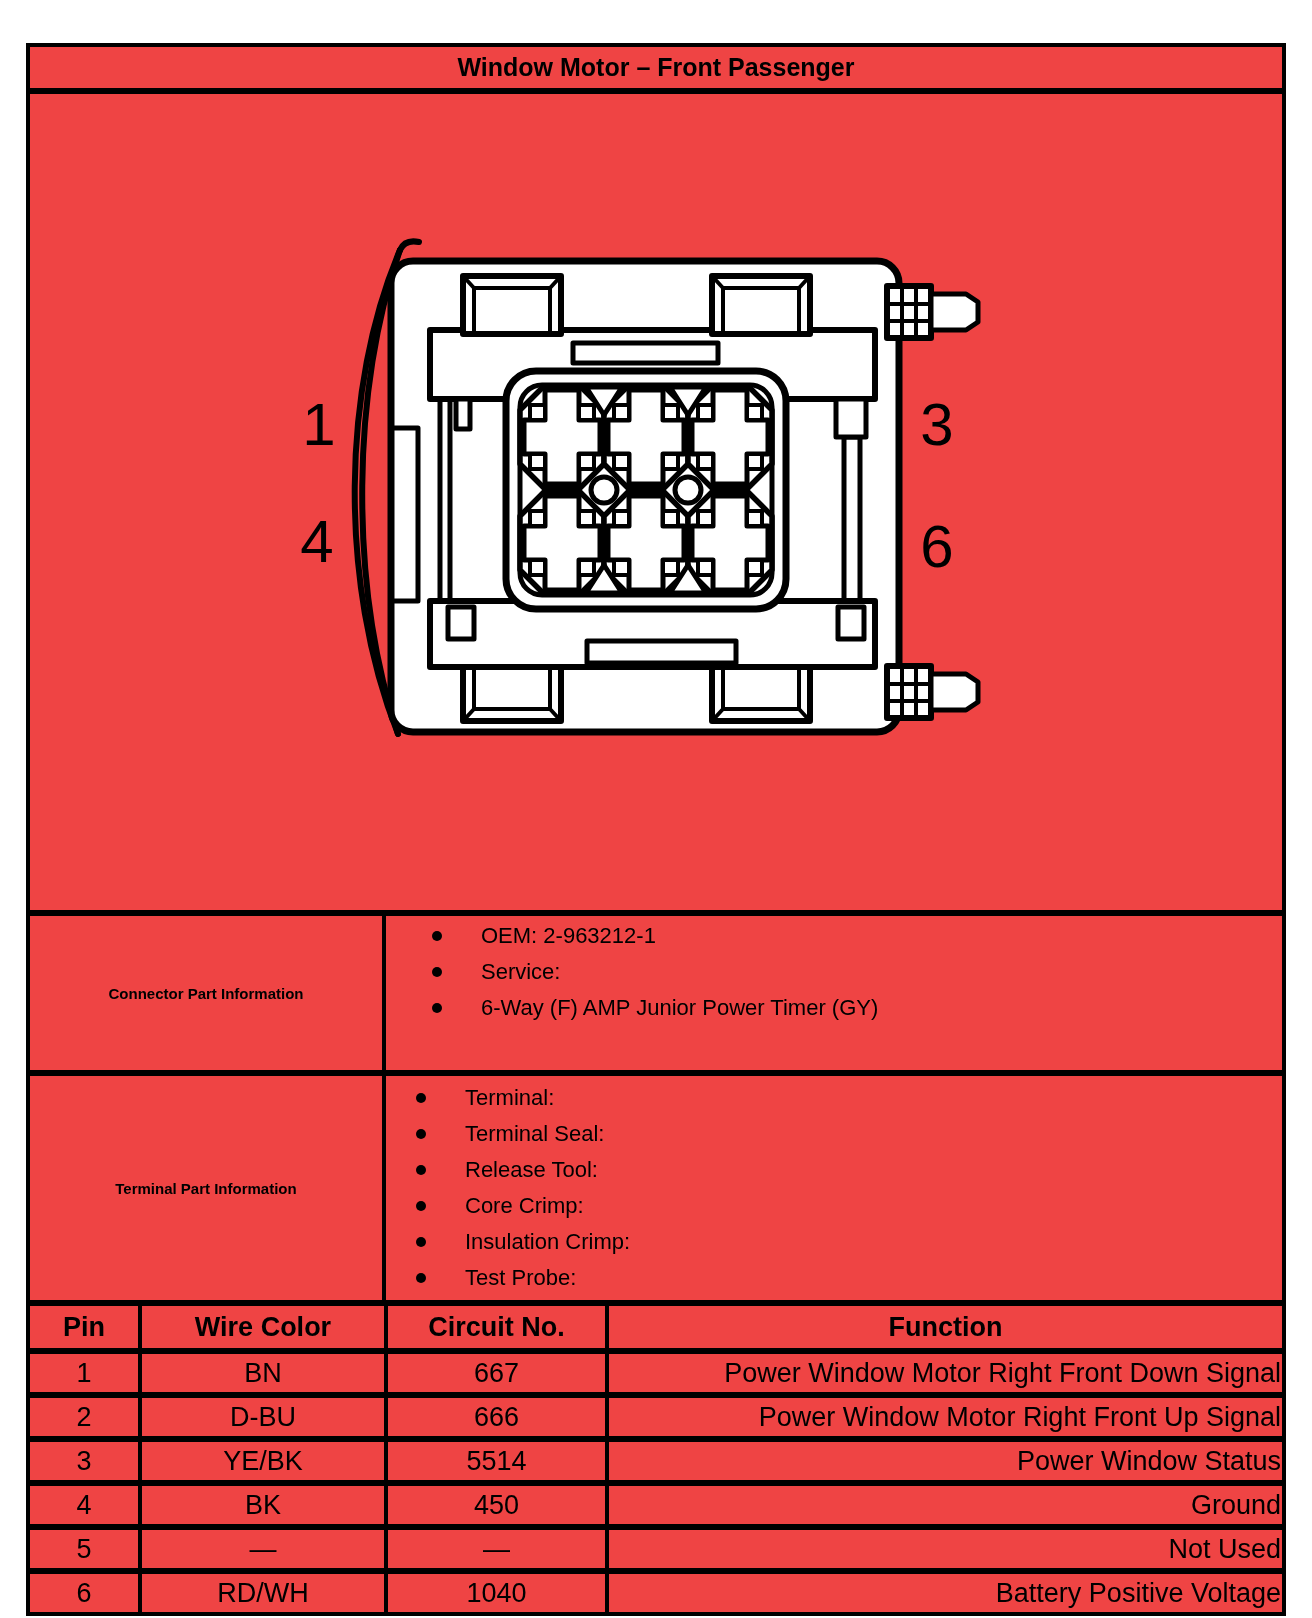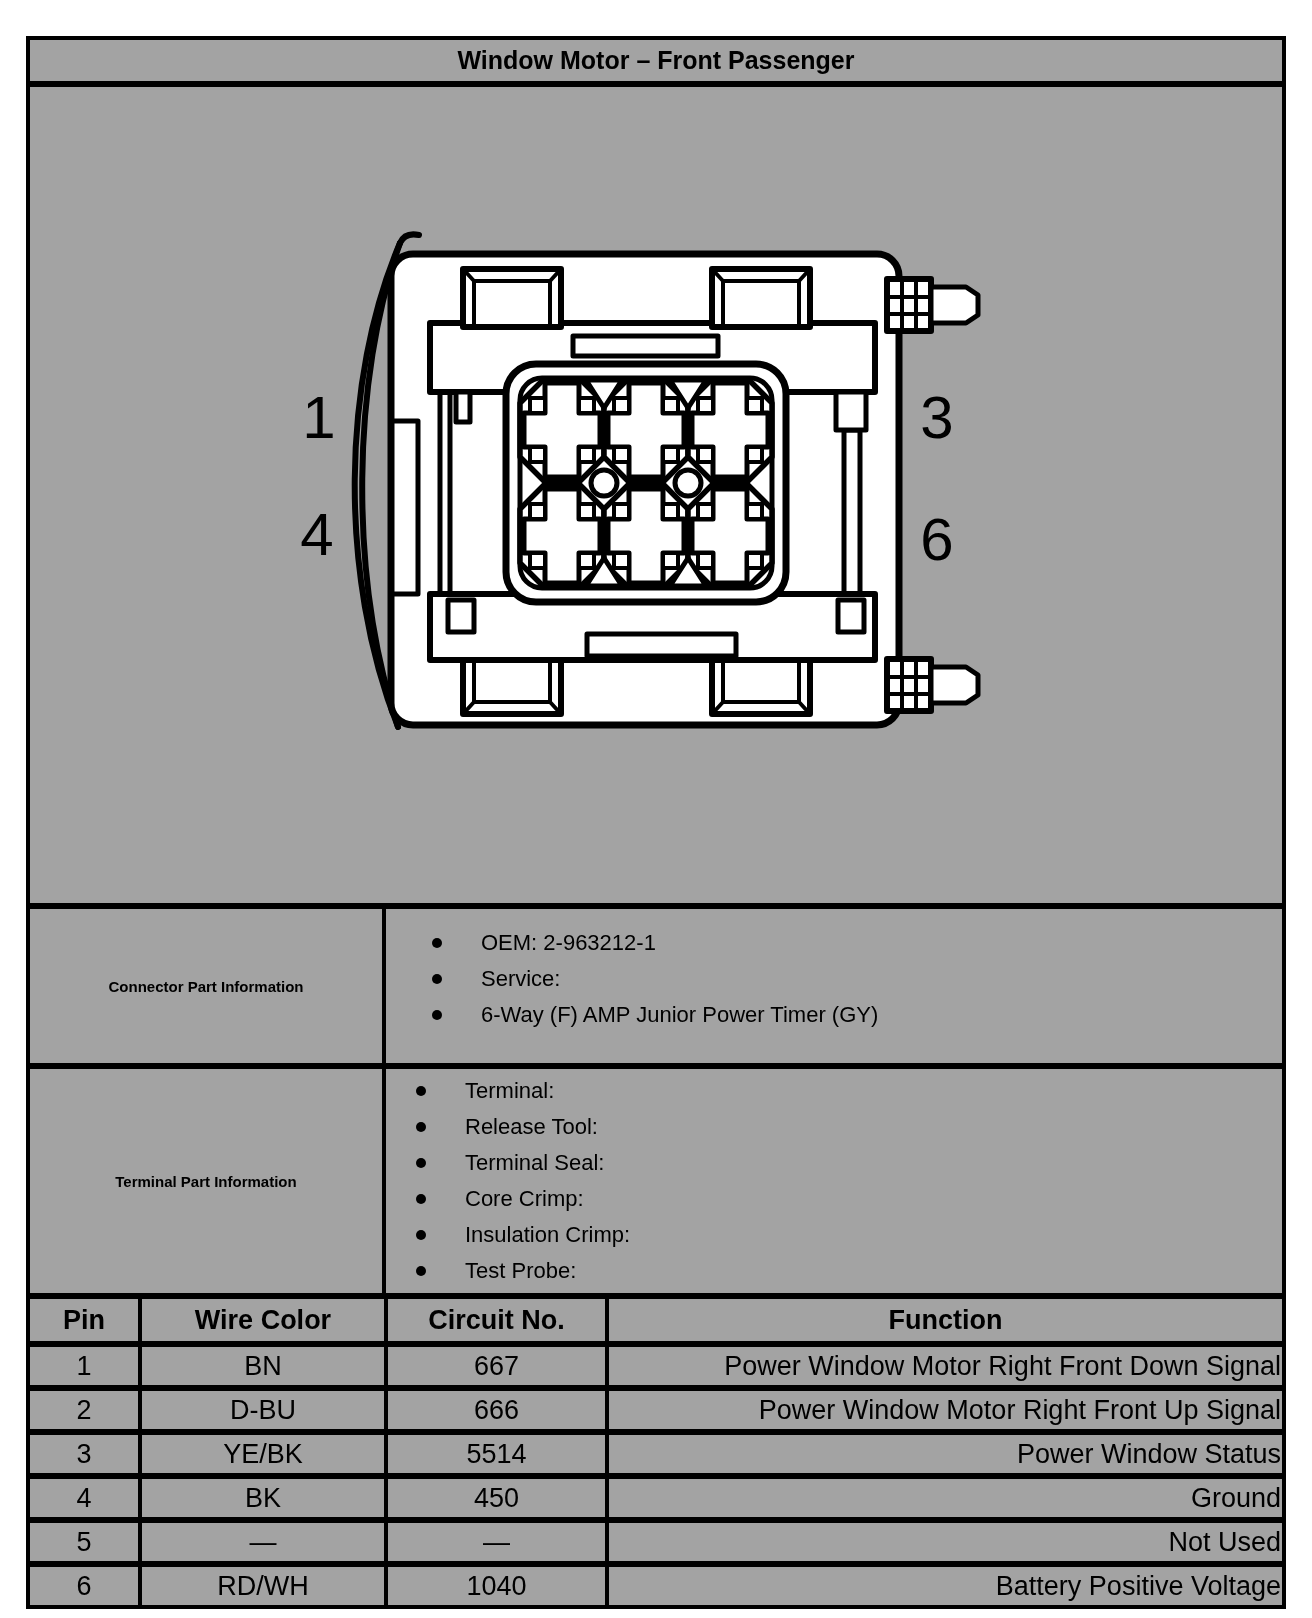--- a/index.html
+++ b/index.html
@@ -1,41 +1,41 @@
 <!DOCTYPE html>
 <html><head>
 <meta charset="utf-8">
 <style>
   html,body { margin:0; padding:0; background:#ffffff; }
   .page {
     position:relative; width:1312px; height:1618px; background:#fff;
     font-family:"Liberation Sans", sans-serif; color:#000;
   }
   .doc {
-    position:absolute; left:26px; top:36px; width:1260px;
-    border:4px solid #000; box-sizing:border-box; background:#a3a3a3;
+    position:absolute; left:26px; top:43px; width:1260px;
+    border:4px solid #000; box-sizing:border-box; background:#ef4444;
   }
   .title-row {
     height:41px; border-bottom:6px solid #000;
     display:flex; align-items:center; justify-content:center;
     font-weight:bold; font-size:25px;
   }
   .figure-row { height:816px; border-bottom:6px solid #000; position:relative; }
   .figure-row svg { position:absolute; left:258px; top:122px; }
 
   .info-row { display:flex; border-bottom:6px solid #000; }
   .row-connector { height:154px; }
   .row-terminal { height:224px; }
   .info-label {
     width:352px; min-width:352px; border-right:4px solid #000;
     display:flex; align-items:center; justify-content:center;
     font-weight:bold; font-size:15px; text-align:center;
   }
   .info-body { flex:1; display:flex; flex-direction:column; padding-left:46px; }
-  .row-connector .info-body { justify-content:flex-start; padding-top:16px; }
+  .row-connector .info-body { justify-content:flex-start; padding-top:2px; }
   .row-terminal .info-body { justify-content:center;padding-left:30px; }
   .bullet-item { display:flex; align-items:center; height:36px; font-size:22px; }
   .dot { width:10px; height:10px; border-radius:50%; background:#000; margin-right:39px; flex:none; }
 
   table.pin-table { border-collapse:collapse; width:100%; table-layout:fixed; }
   .pin-table th, .pin-table td {
     border:4px solid #000; border-top-width:6px; border-bottom-width:6px;
     font-size:27px; text-align:center; overflow:hidden; white-space:nowrap;
   }
   .pin-table th { height:40px; font-weight:bold; border-top:0; }
@@ -183,25 +183,25 @@
 
     <div class="info-row row-terminal">
       <div class="info-label">Terminal Part Information</div>
       <div class="info-body">
         <div class="bullet-item">
           <span class="dot"></span>
           <span>Terminal:</span>
         </div>
         <div class="bullet-item">
           <span class="dot"></span>
+          <span>Terminal Seal:</span>
+        </div>
+        <div class="bullet-item">
+          <span class="dot"></span>
           <span>Release Tool:</span>
-        </div>
-        <div class="bullet-item">
-          <span class="dot"></span>
-          <span>Terminal Seal:</span>
         </div>
         <div class="bullet-item">
           <span class="dot"></span>
           <span>Core Crimp:</span>
         </div>
         <div class="bullet-item">
           <span class="dot"></span>
           <span>Insulation Crimp:</span>
         </div>
         <div class="bullet-item">

